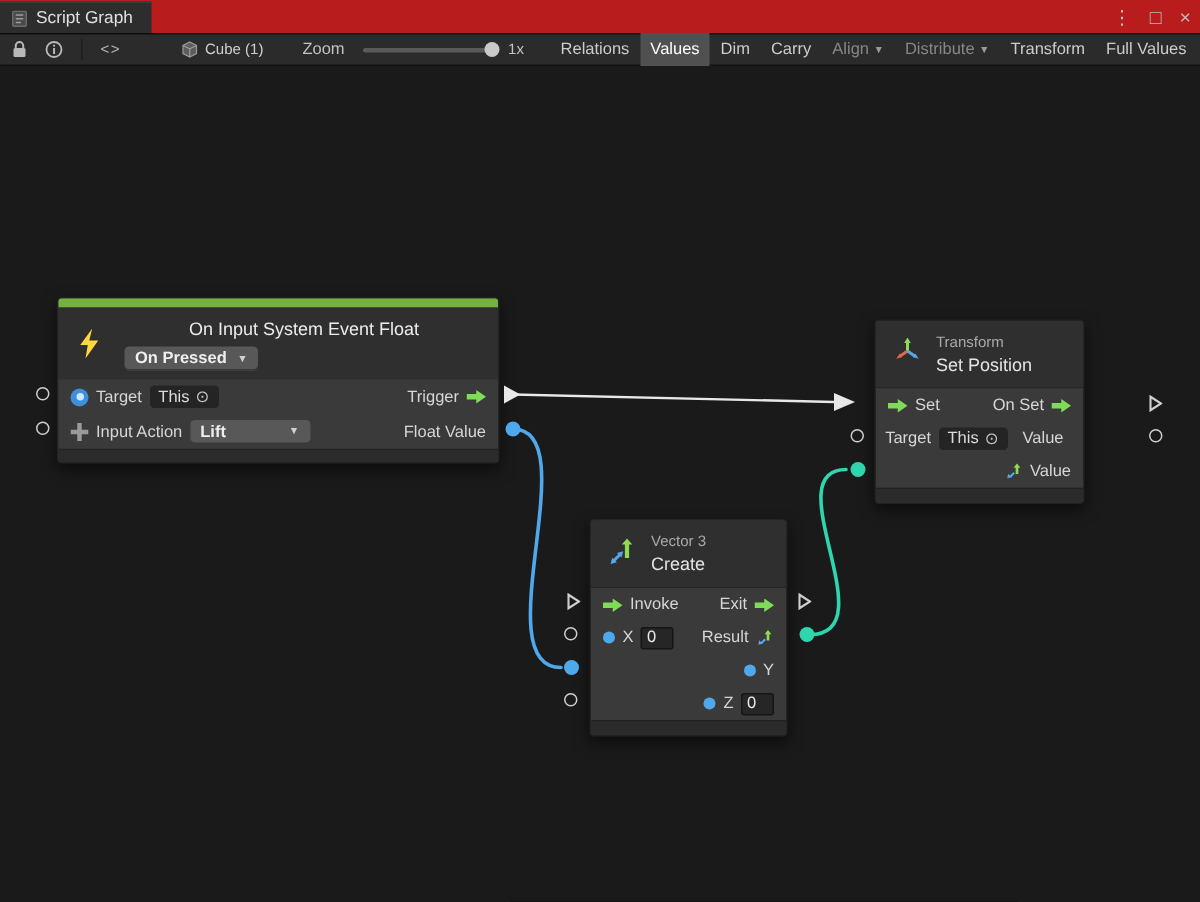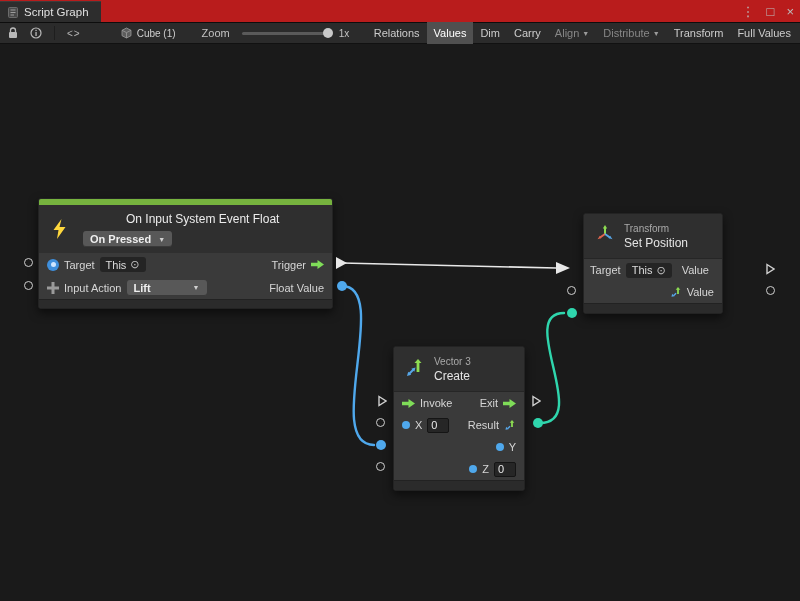--- a/index.html
+++ b/index.html
@@ -285,20 +285,31 @@
               <path d="M18.5 15.2l-2.4-3.5-1.6 2.3z" fill="#57a7e8"></path>
             </svg>
         </span>
         <span>
           <div class="unit-type">Transform</div>
           <div class="unit-name">Set Position</div>
         </span>
       </div>
       <div class="node-body">
         <div class="row">
+          <svg class="flow-arrow" width="13" height="9" viewBox="0 0 13 9">
+              <path d="M0 2.7h6.5V0L13 4.5 6.5 9V6.3H0z"></path>
+            </svg>
+          <span class="lbl">Set</span>
+          <span class="sp"></span>
+          <span class="lbl">On Set</span>
+          <svg class="flow-arrow" width="13" height="9" viewBox="0 0 13 9">
+              <path d="M0 2.7h6.5V0L13 4.5 6.5 9V6.3H0z"></path>
+            </svg>
+        </div>
+        <div class="row">
           <svg width="12" height="12" viewBox="0 0 12 12">
               <path d="M6 5.5V2" stroke="#8ddc52" stroke-width="1.5"></path>
               <path d="M6 .5L4.7 2.8h2.6z" fill="#8ddc52"></path>
               <path d="M6 5.5L2.8 7.8" stroke="#e0654f" stroke-width="1.5"></path>
               <path d="M6 5.5l3.2 2.3" stroke="#57a7e8" stroke-width="1.5"></path>
             </svg>
           <span class="lbl">Target</span>
           <span class="chip">
             <span>This</span>
             <span class="odot">⊙</span>

